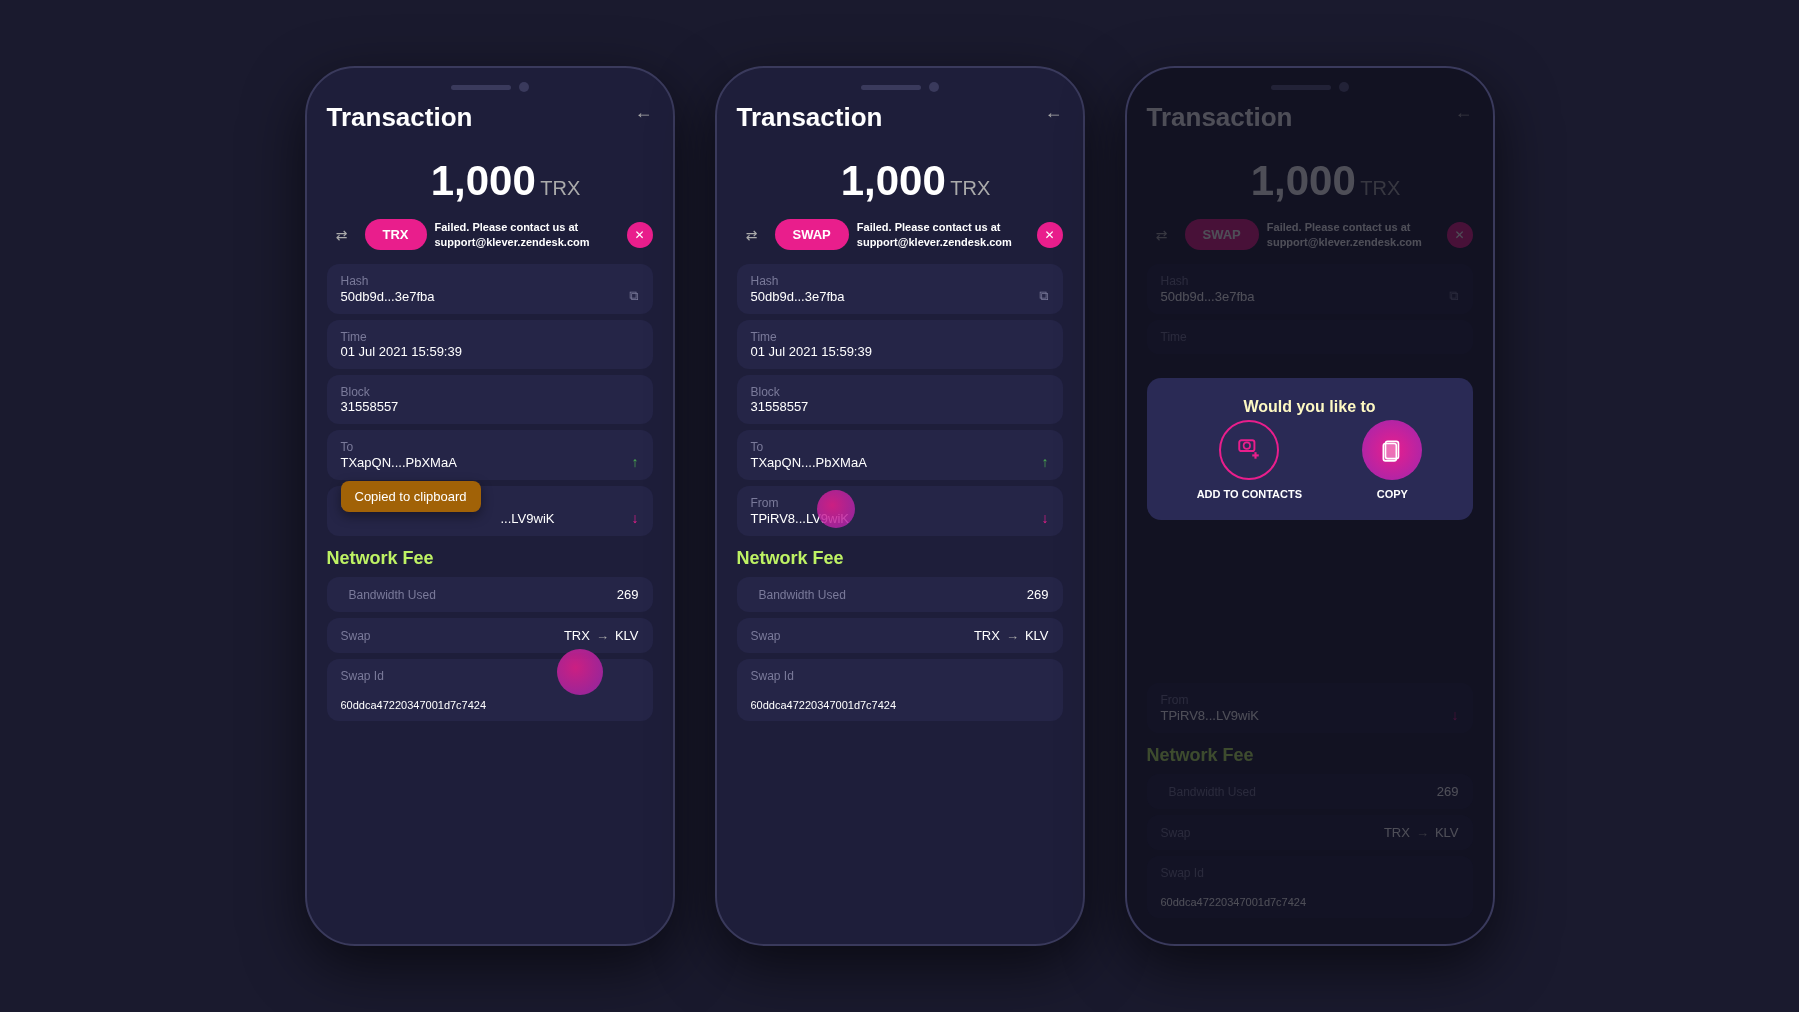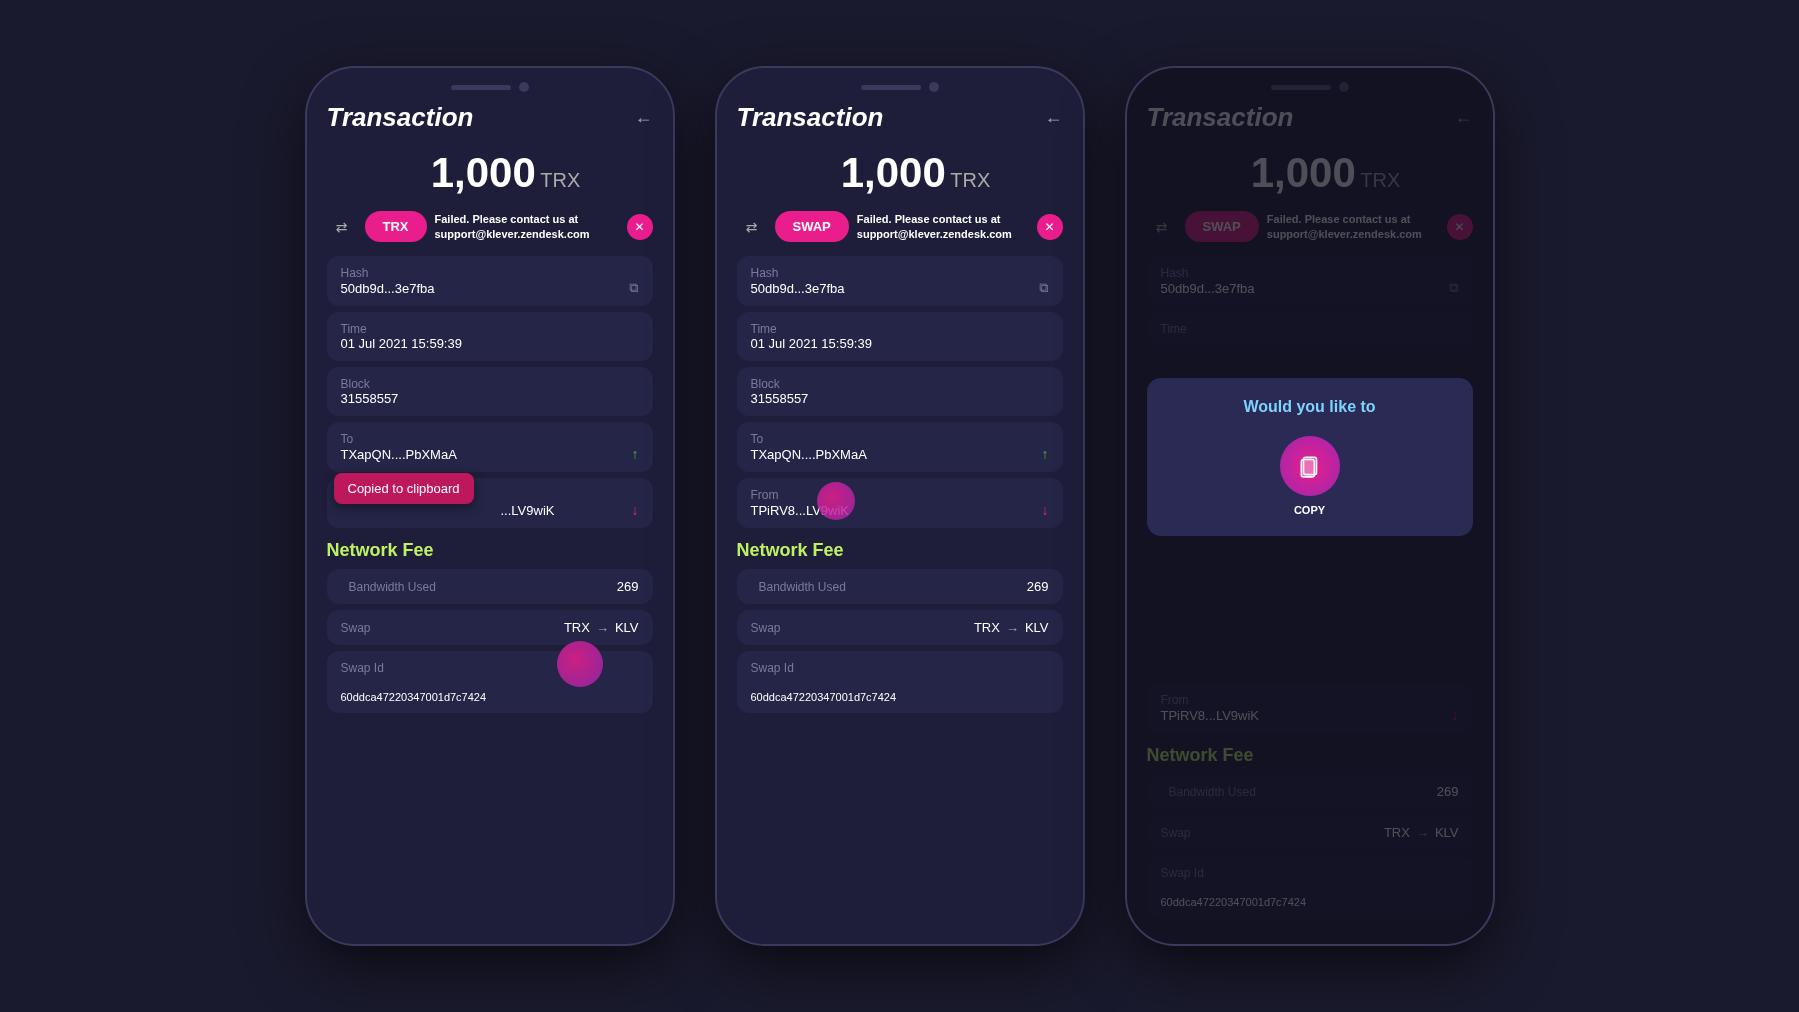--- a/index.html
+++ b/index.html
@@ -51,23 +51,21 @@
       background: #3a3a5c;
       border-radius: 50%;
     }
     .phone-content {
       padding: 0 20px;
       overflow: hidden;
     }
     .phone-header {
       display: flex;
       justify-content: space-between;
-      align-items: center;
-      margin-bottom: 16px;
-      font-style: italic;
+      margin-bottom: 24px;
     }
     .phone-title {
       color: #fff;
       font-size: 26px;
       font-weight: 700;
     }
     .back-arrow {
       color: #aaa;
       font-size: 18px;
       cursor: pointer;
@@ -234,27 +232,27 @@
       font-size: 11px;
       word-break: break-all;
     }
 
     
     .tooltip-wrapper {
       position: relative;
     }
     .tooltip-popup {
       position: absolute;
-      background: #be185d;
+      background: #a16207;
       color: #fff;
       border-radius: 8px;
       padding: 8px 14px;
       font-size: 13px;
       white-space: nowrap;
-      left: 7px;
+      left: 14px;
       top: -5px;
       z-index: 10;
       box-shadow: 0 4px 12px rgba(0,0,0,0.4);
     }
 
     
     .modal-overlay {
       position: absolute;
       top: 0; left: 0; right: 0; bottom: 0;
       background: rgba(0,0,0,0.4);
@@ -263,25 +261,25 @@
     .modal-card {
       position: absolute;
       left: 20px; right: 20px;
       top: 310px;
       background: #2a2a55;
       border-radius: 14px;
       padding: 20px;
       z-index: 10;
     }
     .modal-title {
-      color: #7dd3fc;
+      color: #fef9c3;
       font-size: 16px;
       font-weight: 600;
       text-align: center;
-      margin-bottom: 20px;
+      margin-bottom: 4px;
     }
     .modal-actions {
       display: flex;
       justify-content: space-around;
       align-items: center;
     }
     .modal-action {
       display: flex;
       flex-direction: column;
       align-items: center;
@@ -562,20 +560,31 @@
         </div>
       </div>
     </div>
 
     <div class="modal-overlay"></div>
 
     <div class="modal-card">
       <div class="modal-title">Would you like to</div>
       <div class="modal-actions">
         <div class="modal-action">
+          <div class="modal-icon-circle">
+            <svg width="26" height="26" viewBox="0 0 24 24" fill="none">
+              <rect x="3" y="3" width="14" height="10" rx="2" stroke="#e91e8c" stroke-width="1.8" fill="none"></rect>
+              <circle cx="10" cy="8" r="3" stroke="#e91e8c" stroke-width="1.5" fill="none"></circle>
+              <line x1="18" y1="14" x2="18" y2="20" stroke="#e91e8c" stroke-width="2"></line>
+              <line x1="15" y1="17" x2="21" y2="17" stroke="#e91e8c" stroke-width="2"></line>
+            </svg>
+          </div>
+          <span class="modal-action-label">ADD TO CONTACTS</span>
+        </div>
+        <div class="modal-action">
           <div class="modal-icon-circle copy">
             <svg width="26" height="26" viewBox="0 0 24 24" fill="white">
               <rect x="6" y="4" width="12" height="16" rx="2" stroke="white" stroke-width="1.5" fill="rgba(255,255,255,0.15)"></rect>
               <rect x="4" y="6" width="12" height="16" rx="2" stroke="white" stroke-width="1.5" fill="rgba(255,255,255,0.25)"></rect>
             </svg>
           </div>
           <span class="modal-action-label">COPY</span>
         </div>
       </div>
     </div>

